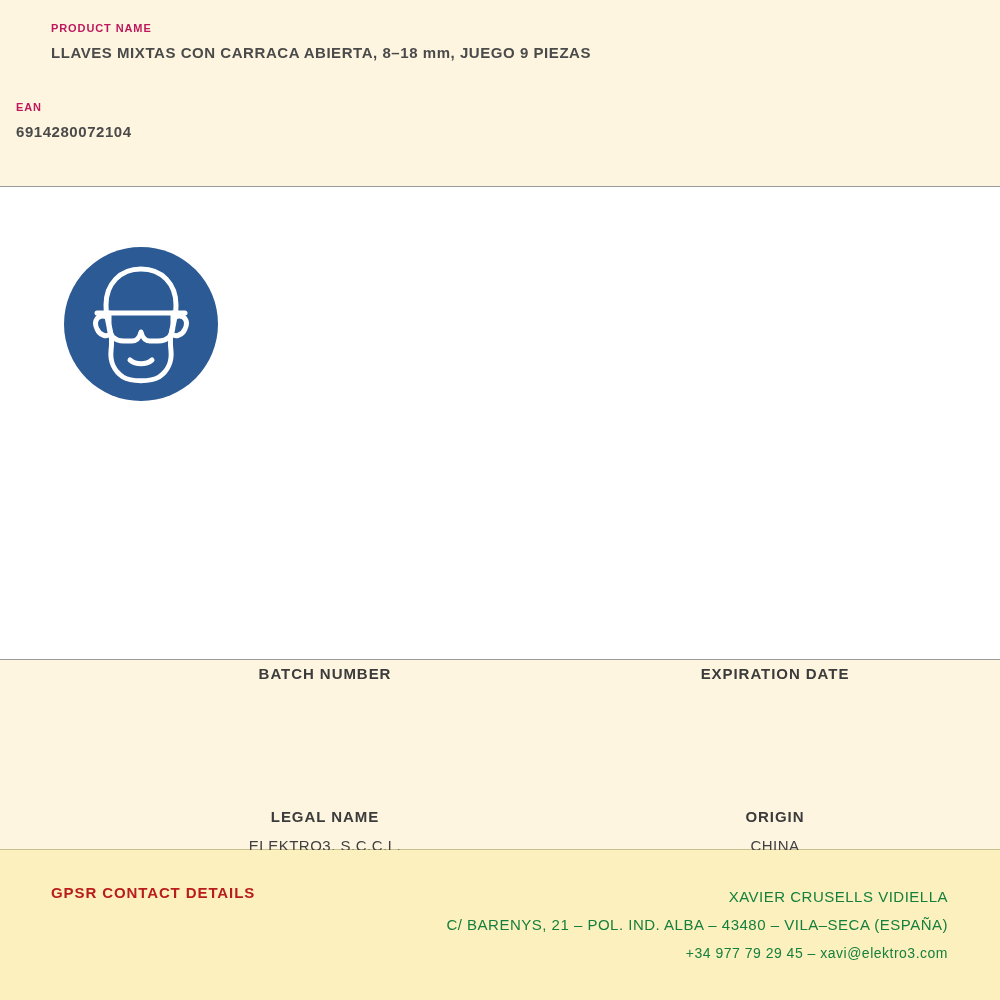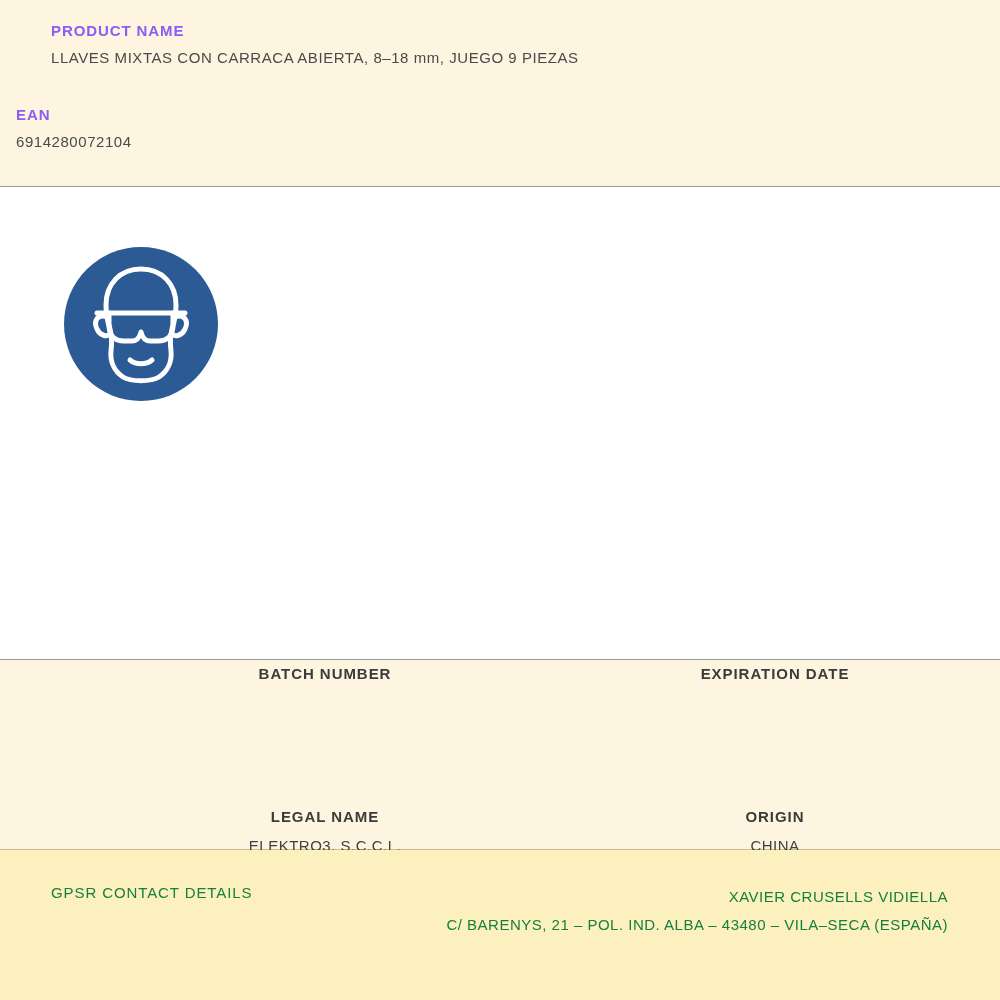--- a/index.html
+++ b/index.html
@@ -31,31 +31,31 @@
     height: 187px;
   }
   .field {
     padding-left: 51px;
   }
   .field + .field {
     margin-top: 40px;
     padding-left: 16px;
   }
   .field-label {
-    font-size: 15px;
+    font-size: 11px;
     font-weight: bold;
     letter-spacing: 0.9px;
-    color: #8b5cf6;
+    color: #be185d;
     margin-bottom: 10px;
   }
   .field-value {
     font-size: 15px;
     letter-spacing: 0.55px;
     color: #4a4a4a;
-    font-weight: 400;
+    font-weight: 700;
   }
 
   
   .picto-area {
     background: #ffffff;
     flex: 1 1 auto;
     position: relative;
     border-bottom: 1px solid #9a9a9a;
   }
   .picto-wrap {
@@ -103,23 +103,23 @@
     background: #fdf0bf;
     height: 150px;
     position: relative;
     padding: 0;
   }
   .gpsr-title {
     position: absolute;
     left: 51px;
     top: 34px;
     font-size: 15px;
-    font-weight: normal;
+    font-weight: bold;
     letter-spacing: 0.9px;
-    color: #15803d;
+    color: #b91c1c;
   }
   .gpsr-lines {
     position: absolute;
     right: 52px;
     top: 33px;
     text-align: right;
   }
   .gpsr-line {
     font-size: 15px;
     letter-spacing: 0.5px;
@@ -198,16 +198,17 @@
         <div class="meta-value">CHINA</div>
       </div>
     </div>
   </div>
 
   <div class="footer-block">
     <div class="gpsr-title">GPSR CONTACT DETAILS</div>
     <div class="gpsr-lines">
       <div class="gpsr-line">XAVIER CRUSELLS VIDIELLA</div>
       <div class="gpsr-line">C/ BARENYS, 21 – POL. IND. ALBA – 43480 – VILA–SECA (ESPAÑA)</div>
+      <div class="gpsr-line small">+34 977 79 29 45 – xavi@elektro3.com</div>
     </div>
   </div>
 
 </div>
 
 </body></html>

